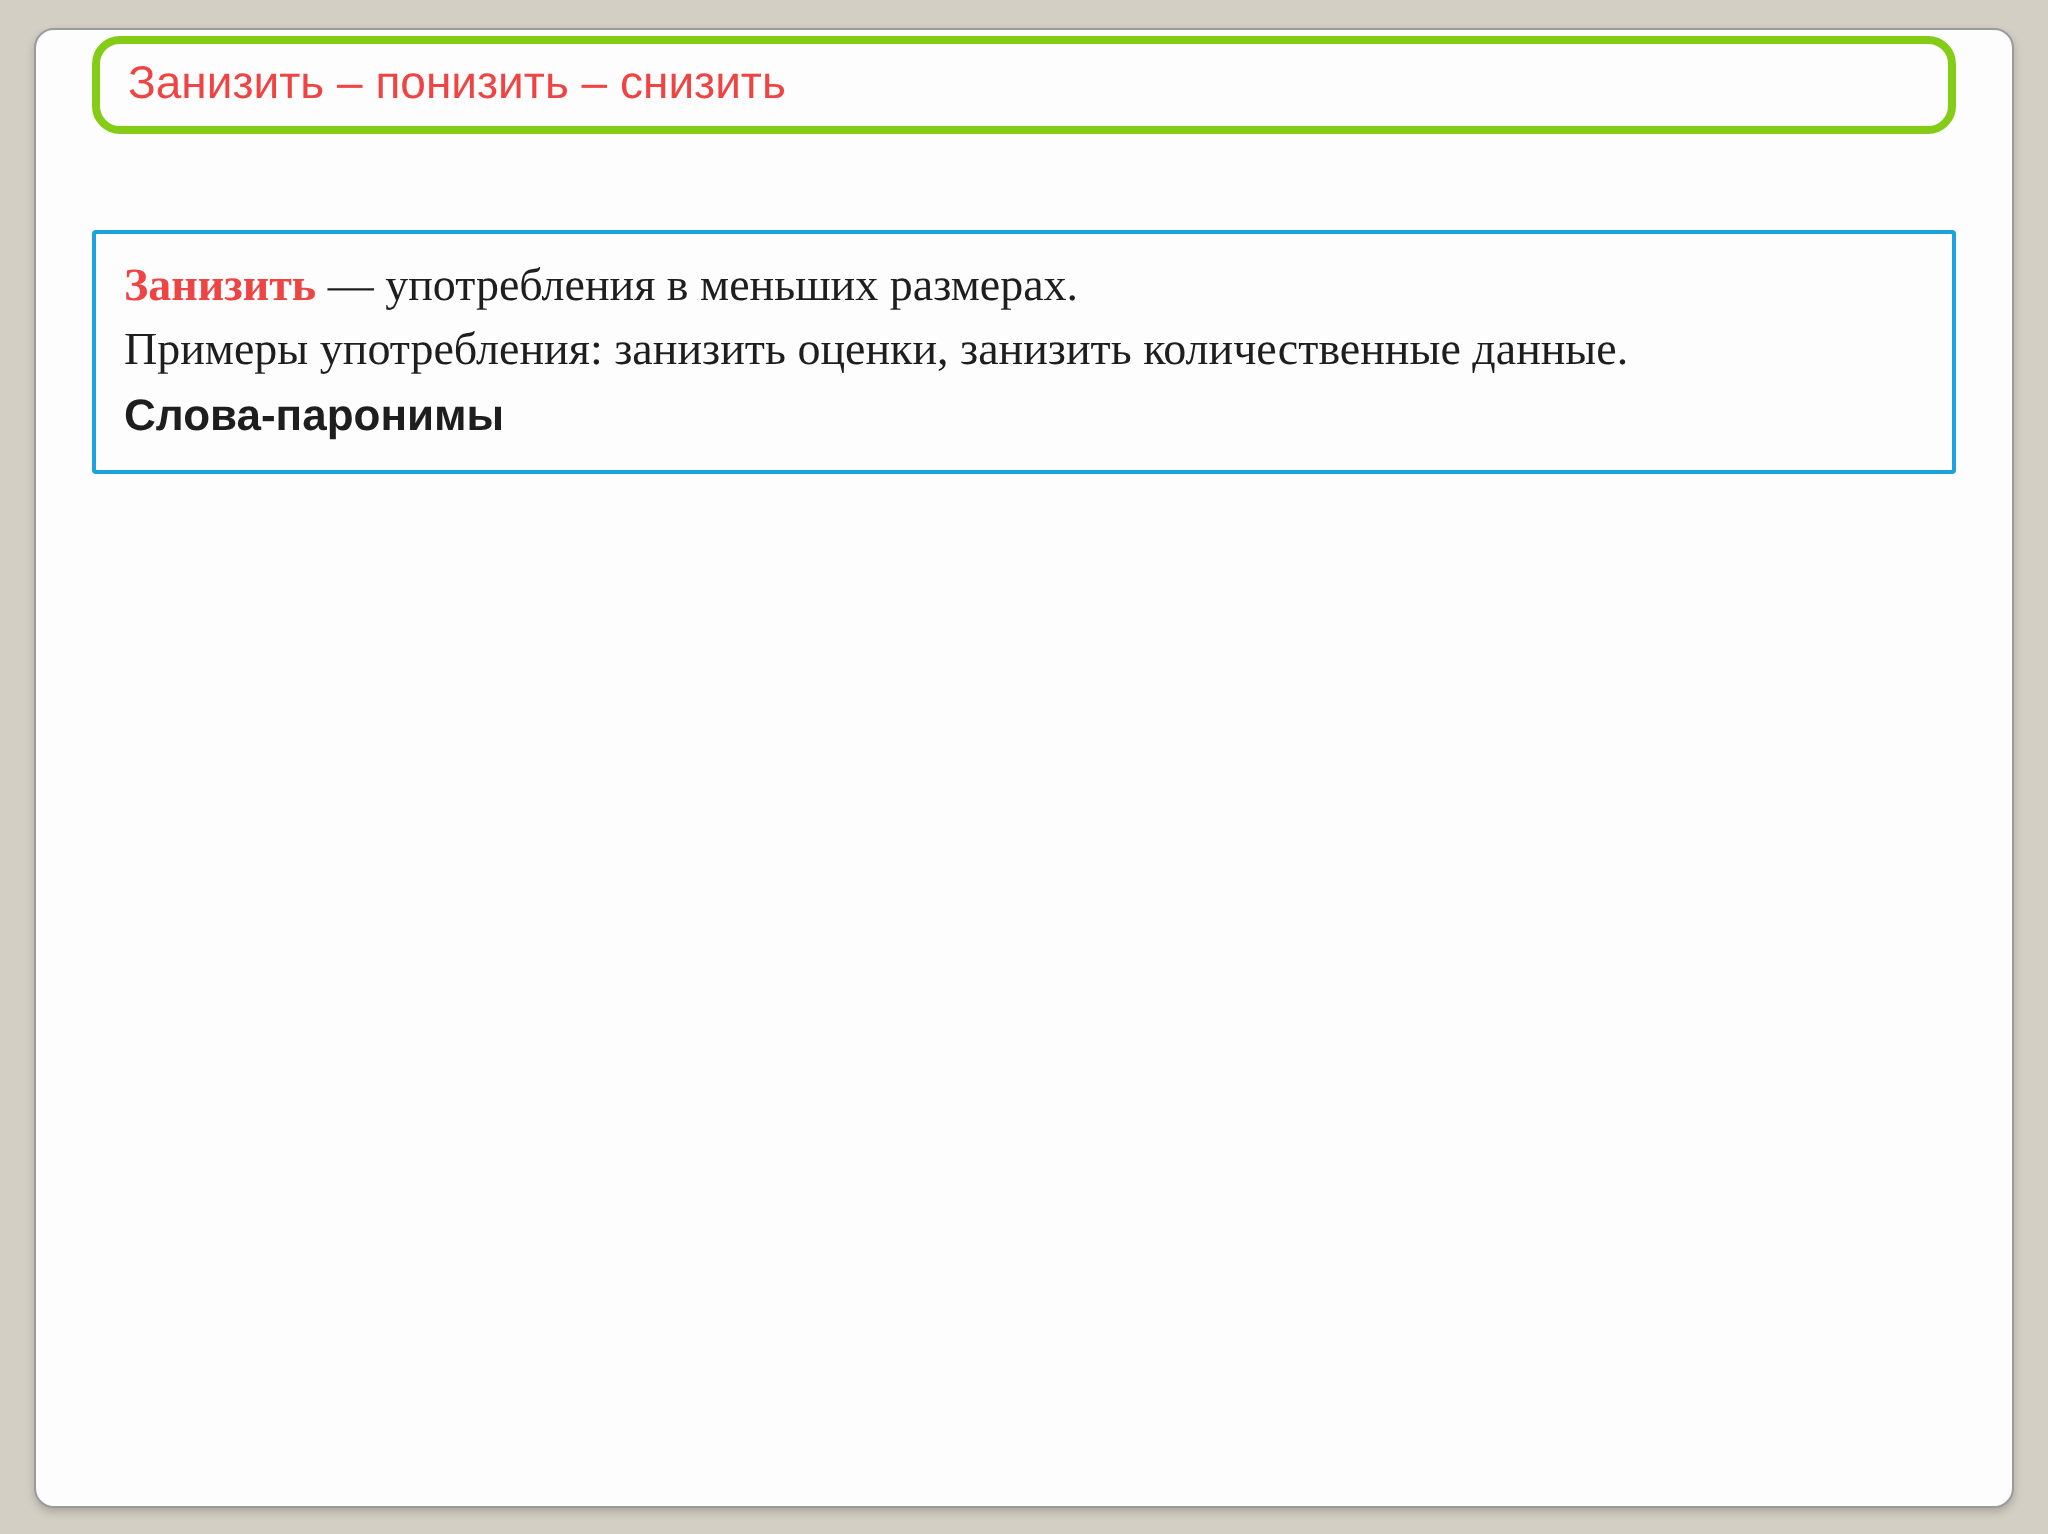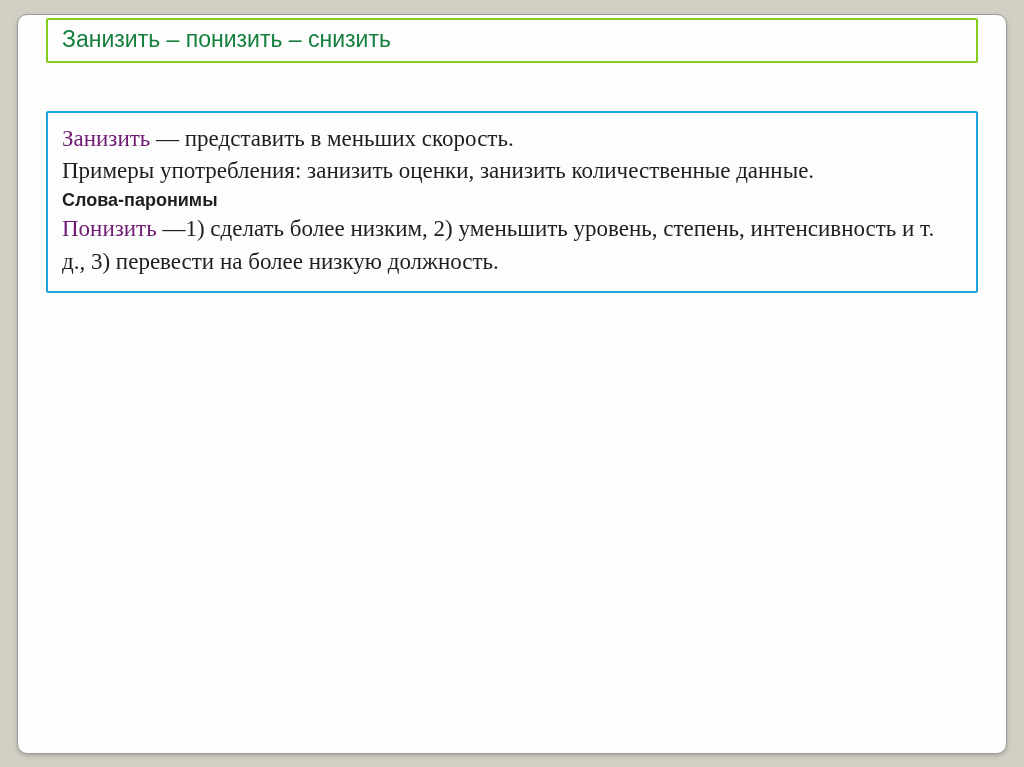--- a/index.html
+++ b/index.html
@@ -17,68 +17,65 @@
     width: 990px;
     height: 740px;
     background: #fdfdfe;
     border: 1px solid #9b9b9b;
     border-radius: 10px;
     box-shadow: 0 2px 4px rgba(0,0,0,0.2);
     padding: 3px 28px 28px 28px;
     position: relative;
   }
   .title-box {
-    border: 2px solid #84cc16;
-    border-radius: 2px;
+    border: 4px solid #84cc16;
+    border-radius: 14px;
     padding: 6px 14px 8px 14px;
     margin-bottom: 48px;
     background: #fdfdfe;
     font-family: Verdana, Geneva, sans-serif;
     font-size: 23px;
-    color: #15803d;
+    color: #ef4444;
   }
   .content-box {
     border: 2px solid #1ba3dd;
     border-radius: 2px;
     padding: 10px 14px 12px 14px;
     background: #fdfdfe;
     font-size: 23px;
     line-height: 1.42;
     color: #1e1e1e;
   }
   .term {
-    color: #701a75;
-    font-weight: normal;
+    color: #ef4444;
+    font-weight: bold;
   }
   .subhead {
     font-family: Verdana, Geneva, sans-serif;
     font-weight: bold;
-    font-size: 18px;
+    font-size: 22px;
   }
   .ital { }
   .line { display: block; }
 </style>
 </head>
 <body>
 
 <div class="slide">
 
   <div class="title-box">
     <span>Занизить – понизить – снизить</span>
   </div>
 
   <div class="content-box">
     <span class="line">
-      <span class="term">Занизить</span><span> — представить в меньших скорость.</span>
+      <span class="term">Занизить</span><span> — употребления в меньших размерах.</span>
     </span>
     <span class="line">
       <span>Примеры употребления: </span><span class="ital">занизить оценки, занизить количественные данные.</span>
     </span>
 
     <span class="line subhead">Слова-паронимы</span>
 
-    <span class="line">
-      <span class="term">Понизить</span><span> —1) сделать более низким, 2) уменьшить уровень, степень, интенсивность и т. д., 3) перевести на более низкую должность.</span>
-    </span>
 
   </div>
 
 </div>
 
 </body></html>

